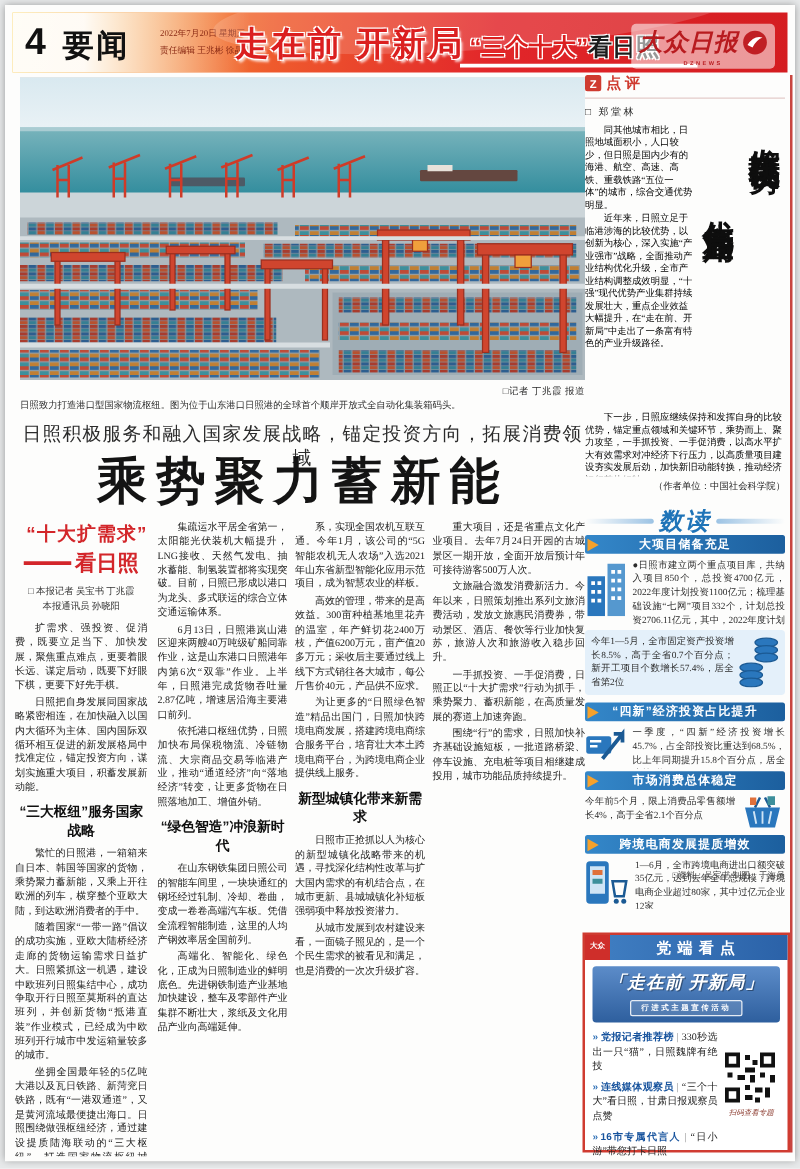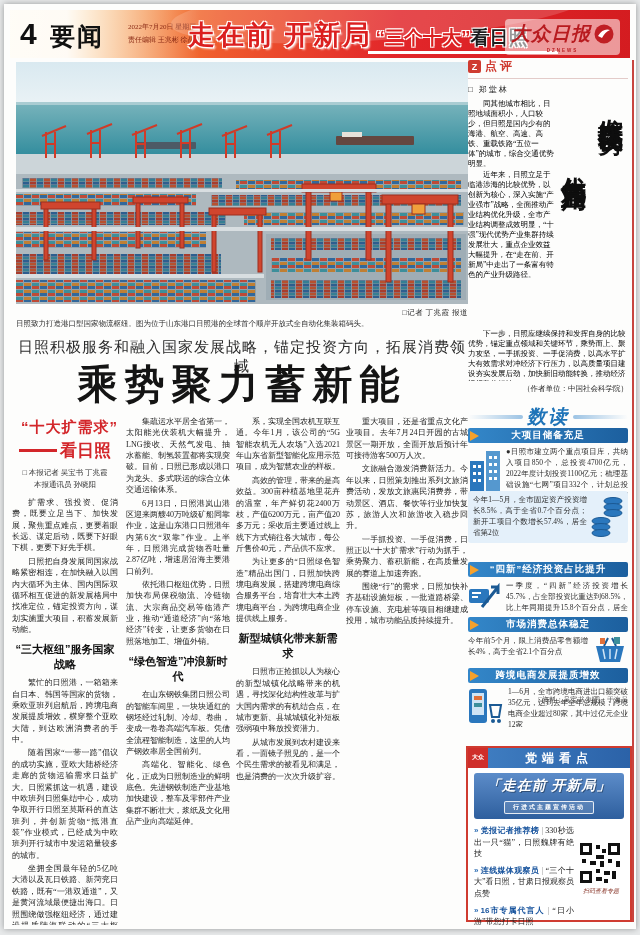--- a/index.html
+++ b/index.html
@@ -237,21 +237,21 @@
         </div>
     </div>
     <div class="byline">
       <div>□ 本报记者 吴宝书 丁兆霞</div>
       <div>本报通讯员 孙晓阳</div>
     </div>
     <div>
         <div class="para">扩需求、强投资、促消费，既要立足当下、加快发展，聚焦重点难点，更要着眼长远、谋定后动，既要下好眼下棋，更要下好先手棋。</div>
         <div class="para">日照把自身发展同国家战略紧密相连，在加快融入以国内大循环为主体、国内国际双循环相互促进的新发展格局中找准定位，锚定投资方向，谋划实施重大项目，积蓄发展新动能。</div>
         <div class="colhead">“三大枢纽”服务国家战略</div>
-        <div class="para">繁忙的日照港，一箱箱来自日本、韩国等国家的货物，乘欧亚班列启航后，跨境电商发展提质增效，横穿整个亚欧大陆，到达欧洲消费者的手中。</div>
+        <div class="para">繁忙的日照港，一箱箱来自日本、韩国等国家的货物，乘势聚力蓄新能，又乘上开往欧洲的列车，横穿整个亚欧大陆，到达欧洲消费者的手中。</div>
         <div class="para">随着国家“一带一路”倡议的成功实施，亚欧大陆桥经济走廊的货物运输需求日益扩大。日照紧抓这一机遇，建设中欧班列日照集结中心，成功争取开行日照至莫斯科的直达班列，并创新货物“抵港直装”作业模式，已经成为中欧班列开行城市中发运箱量较多的城市。</div>
         <div class="para">坐拥全国最年轻的5亿吨大港以及瓦日铁路、新菏兖日铁路，既有“一港双通道”，又是黄河流域最便捷出海口。日照围绕做强枢纽经济，通过建设提质陆海联动的“三大枢纽”，打造国家物流枢纽城市。</div>
       </div>
   </div>
   <div class="col col2">
       <div class="para">集疏运水平居全省第一，太阳能光伏装机大幅提升，LNG接收、天然气发电、抽水蓄能、制氢装置都将实现突破。目前，日照已形成以港口为龙头、多式联运的综合立体交通运输体系。</div>
       <div class="para">6月13日，日照港岚山港区迎来两艘40万吨级矿船同靠作业，这是山东港口日照港年内第6次“双靠”作业。上半年，日照港完成货物吞吐量2.87亿吨，增速居沿海主要港口前列。</div>
       <div class="para">依托港口枢纽优势，日照加快布局保税物流、冷链物流、大宗商品交易等临港产业，推动“通道经济”向“落地经济”转变，让更多货物在日照落地加工、增值外销。</div>
       <div class="colhead">“绿色智造”冲浪新时代</div>
       <div class="para">在山东钢铁集团日照公司的智能车间里，一块块通红的钢坯经过轧制、冷却、卷曲，变成一卷卷高端汽车板。凭借全流程智能制造，这里的人均产钢效率居全国前列。</div>
@@ -317,21 +317,21 @@
             <rect x="21" y="16" width="3" height="3"></rect>
             <rect x="26" y="16" width="3" height="3"></rect>
             <rect x="21" y="23" width="3" height="3"></rect>
             <rect x="26" y="23" width="3" height="3"></rect>
             <rect x="21" y="30" width="3" height="3"></rect>
             <rect x="26" y="30" width="3" height="3"></rect>
           </g>
         </svg></span>
     <div class="sd-text">●日照市建立两个重点项目库，共纳入项目850个，总投资4700亿元，2022年度计划投资1100亿元；梳理基础设施“七网”项目332个，计划总投资2706.11亿元，其中，2022年度计划投资371.75亿元，1—5月完成投资57.97亿元</div>
   </div>
-  <div class="sd-row sd-boxed" style="top:487px;height:52px">
+  <div class="sd-row sd-boxed" style="top:500px;height:52px">
     <div class="sd-text">今年1—5月，全市固定资产投资增长8.5%，高于全省0.7个百分点；新开工项目个数增长57.4%，居全省第2位</div>
     <span class="sd-icon"><svg width="32" height="42" viewBox="0 0 32 42">
           <g fill="#2a77bd" stroke="#1b5a94" stroke-width="1">
             <ellipse cx="22" cy="6" rx="9" ry="3.5"></ellipse>
             <ellipse cx="22" cy="12" rx="9" ry="3.5"></ellipse>
             <ellipse cx="22" cy="18" rx="9" ry="3.5"></ellipse>
             <ellipse cx="10" cy="26" rx="9" ry="3.5"></ellipse>
             <ellipse cx="10" cy="32" rx="9" ry="3.5"></ellipse>
             <ellipse cx="10" cy="38" rx="9" ry="3.5"></ellipse>
           </g>

